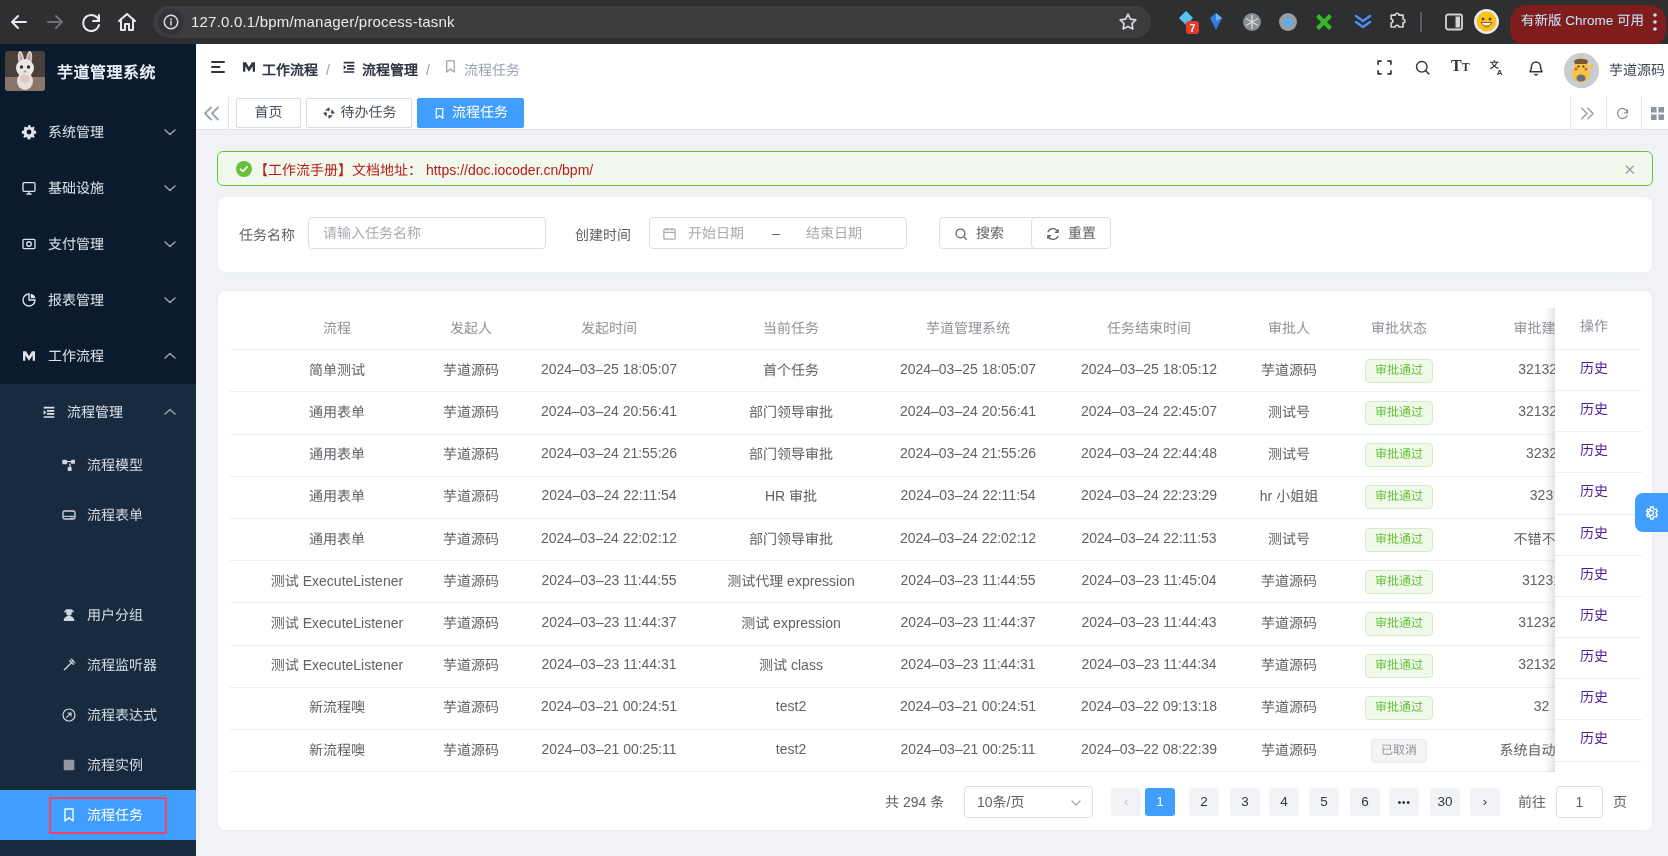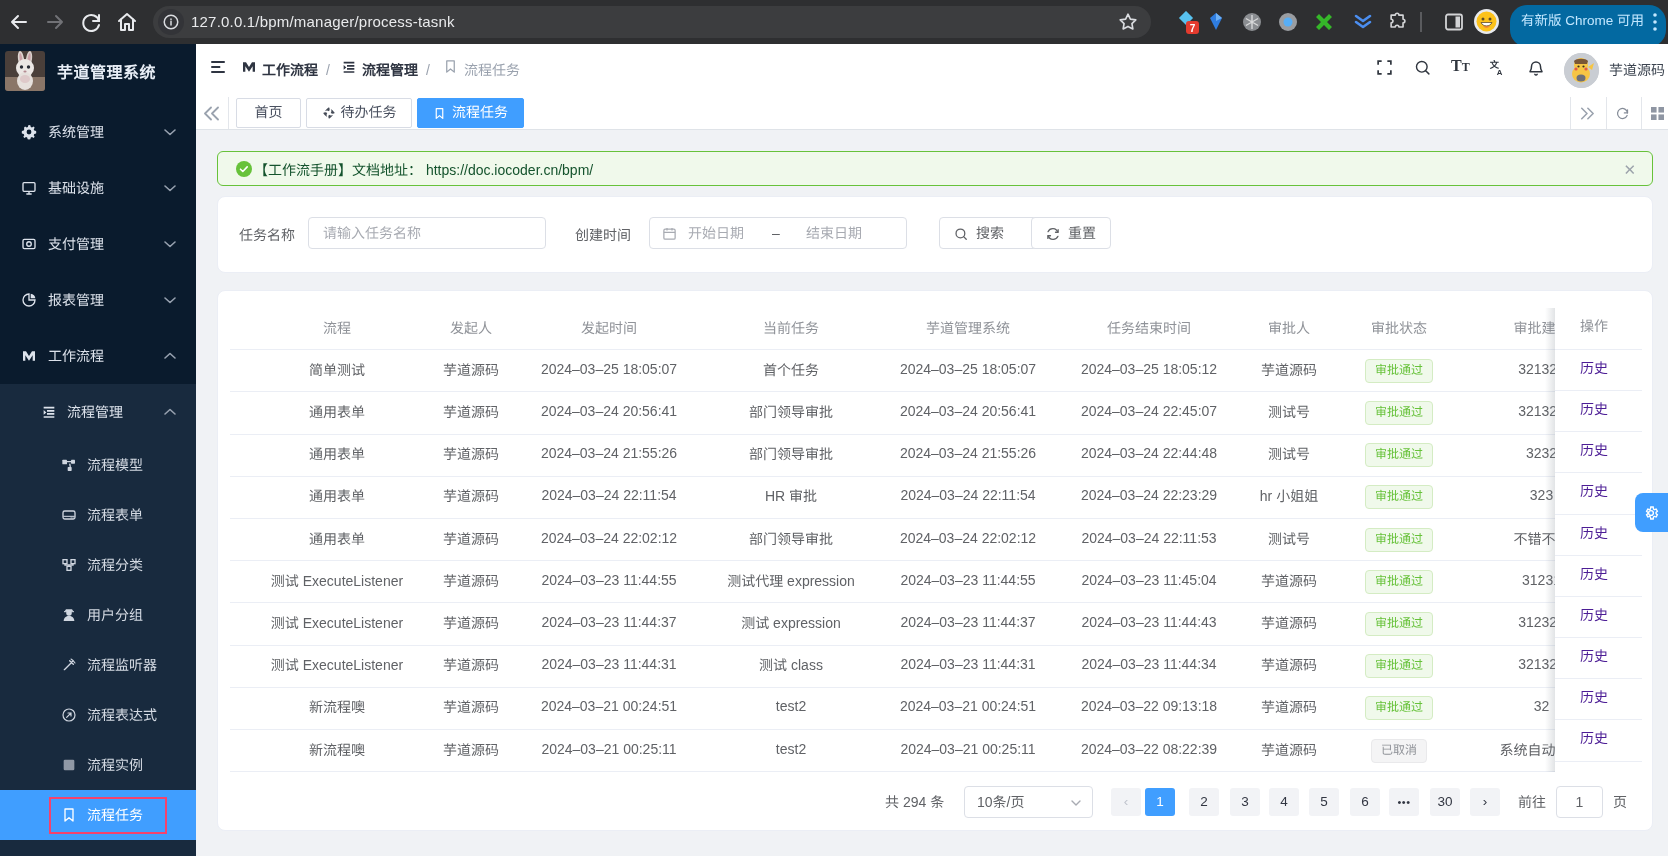--- a/index.html
+++ b/index.html
@@ -7,21 +7,21 @@
 body{position:relative;background:#f0f2f5;}
 
 .chrome{position:absolute;left:0;top:0;width:1668px;height:44px;background:#2e2f31;}
 .chrome svg{display:block;}
 .cbtn{position:absolute;top:10px;width:24px;height:24px;}
 .urlbar{position:absolute;left:153px;top:6px;width:998px;height:32px;background:#3c3d3f;border-radius:16px;}
 .urlinfo{position:absolute;left:5px;top:3px;width:26px;height:26px;border-radius:13px;background:#333438;}
 .urltxt{position:absolute;left:38px;top:7px;font-size:15px;color:#e9eaec;letter-spacing:.2px;font-weight:500;}
 .star{position:absolute;right:12px;top:5px;}
 .extico{position:absolute;top:11px;}
-.updpill{position:absolute;right:2px;top:5px;width:156px;height:42px;background:#0369a1;border-radius:17px;color:#c2e7ff;font-size:13.5px;line-height:31px;padding-left:11px;}
+.updpill{position:absolute;right:2px;top:5px;width:156px;height:42px;background:#7f1d1d;border-radius:17px;color:#c2e7ff;font-size:13.5px;line-height:31px;padding-left:11px;}
 .updpill .dots{position:absolute;right:9px;top:8px;width:4px;height:18px;}
 
 .sidebar{position:absolute;left:0;top:44px;width:196px;height:812px;background:#0a1b2d;}
 .submenu-bg{position:absolute;left:0;top:340px;width:196px;height:472px;background:#182a3e;}
 .logo{position:absolute;left:5px;top:7px;width:40px;height:40px;border-radius:3px;overflow:hidden;}
 .logotitle{position:absolute;left:57px;top:15px;font-size:16px;font-weight:bold;color:#e8eef6;letter-spacing:0.5px;}
 .mitem{position:absolute;left:0;width:177px;height:56px;color:#dbe1ea;font-size:14px;padding-left:23px;}
 .mitem .ic{position:absolute;left:21px;top:20px;width:16px;height:16px;}
 .mitem .tx{position:absolute;left:48px;top:17px;}
 .mitem .ar{position:absolute;left:163px;top:24px;width:14px;height:8px;}
@@ -37,21 +37,21 @@
 .avatar{position:absolute;left:1368px;top:9px;width:35px;height:35px;border-radius:50%;background:#c8ccd2;overflow:hidden;}
 .uname{position:absolute;left:1413px;top:15px;font-size:14px;color:#3c4450;}
 
 .tabsbar{position:absolute;left:196px;top:97px;width:1472px;height:33px;background:#fff;border-bottom:1px solid #dfe3e8;}
 .tdiv{position:absolute;top:0;width:1px;height:32px;background:#e3e6eb;}
 .tab{position:absolute;top:1px;height:30px;border:1px solid #d8dce5;border-radius:2px;background:#fff;font-size:14px;color:#4a5160;line-height:27px;text-align:center;}
 .tab.act{background:#409eff;border-color:#409eff;color:#fff;}
 
 .content{position:absolute;left:196px;top:130px;width:1472px;height:726px;background:#f0f2f5;}
 .alert{position:absolute;left:21px;top:21px;width:1436px;height:35px;background:#f0f9eb;border:1.5px solid #67c23a;border-radius:6px;}
-.alert .txt{position:absolute;left:36px;top:7px;font-size:14px;color:#14532d;}
+.alert .txt{position:absolute;left:36px;top:7px;font-size:14px;color:#b91c1c;}
 .alert .x{position:absolute;right:16px;top:9px;font-size:15px;color:#9ca3ab;}
 .card{position:absolute;left:21px;background:#fff;border:1px solid #ebeef5;border-radius:8px;}
 .scard{top:66px;width:1436px;height:77px;}
 .tcard{top:160px;width:1436px;height:541px;}
 .flabel{position:absolute;top:27px;font-size:14px;color:#606266;}
 .finput{position:absolute;top:20px;height:32px;border:1px solid #dcdfe6;border-radius:4px;background:#fff;font-size:14px;color:#a8abb2;line-height:30px;}
 .fbtn{position:absolute;top:20px;height:32px;border:1px solid #dcdfe6;border-radius:4px;background:#fff;font-size:14px;color:#606266;line-height:30px;}
 
 table.et{position:absolute;left:12px;top:16.8px;border-collapse:collapse;table-layout:fixed;width:1395px;}
 table.et th:first-child,table.et td:first-child{padding-left:14px;}
@@ -237,29 +237,20 @@
         </svg></span>
       <span class="tx">流程模型</span>
     </div>
     <div class="smitem" style="top:446px">
       <span class="ic"><svg viewBox="0 0 24 24" fill="none" stroke="#cfd6e0" stroke-width="2">
           <rect x="3" y="6" width="18" height="12" rx="2.5"></rect>
           <path d="M3.5 14h17" stroke-width="1.6"></path>
           <path d="M14.5 16.2h1.5M17.3 16.2h1.5" stroke-width="1.5"></path>
         </svg></span>
       <span class="tx">流程表单</span>
-    </div>
-    <div class="smitem" style="top:496px">
-      <span class="ic"><svg viewBox="0 0 24 24" fill="none" stroke="#cfd6e0" stroke-width="2">
-          <rect x="3" y="4" width="6" height="6"></rect>
-          <rect x="15" y="4" width="6" height="6"></rect>
-          <rect x="9" y="14" width="6" height="6"></rect>
-          <path d="M6 10v2h12v-2M12 12v2"></path>
-        </svg></span>
-      <span class="tx">流程分类</span>
     </div>
     <div class="smitem" style="top:546px">
       <span class="ic"><svg viewBox="0 0 24 24" fill="#cfd6e0">
           <circle cx="12" cy="9" r="4.2"></circle>
           <path d="M4 21c0-4.4 3.6-8 8-8s8 3.6 8 8z"></path>
           <path d="M5.5 6.5h13l-2-3h-9z"></path>
           <path d="M4.5 6.2h15v1.6h-15z"></path>
         </svg></span>
       <span class="tx">用户分组</span>
     </div>

